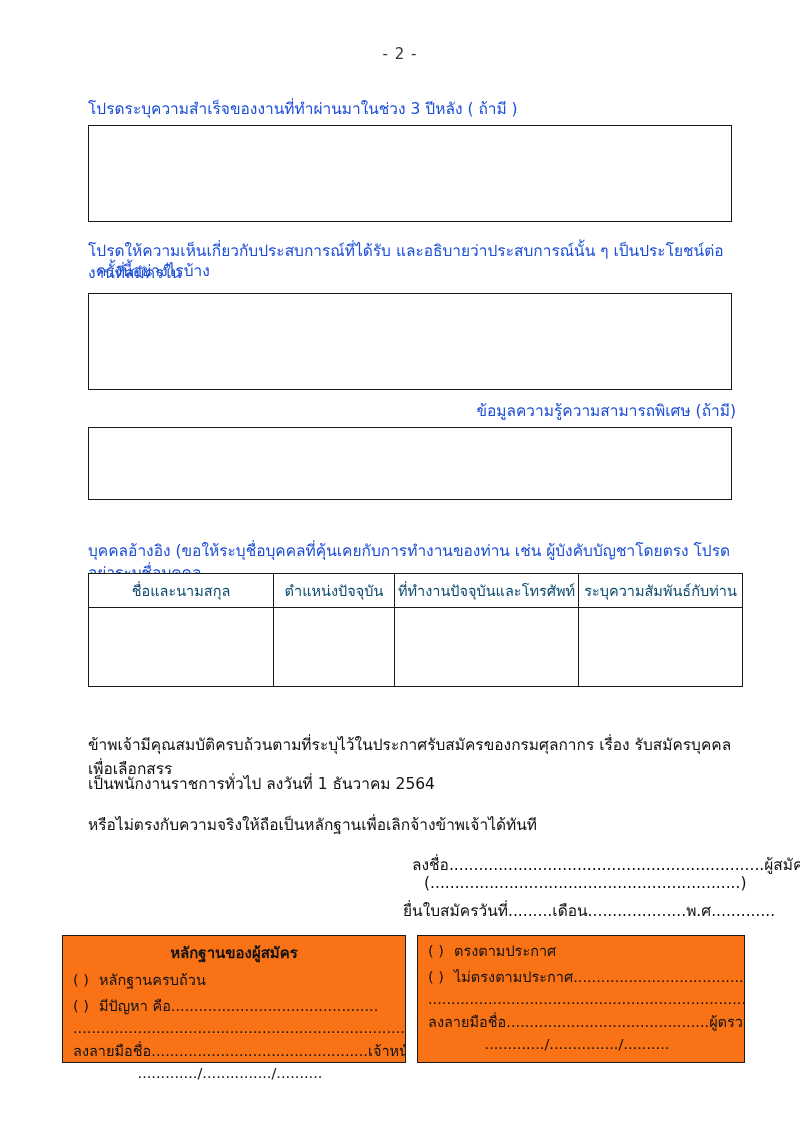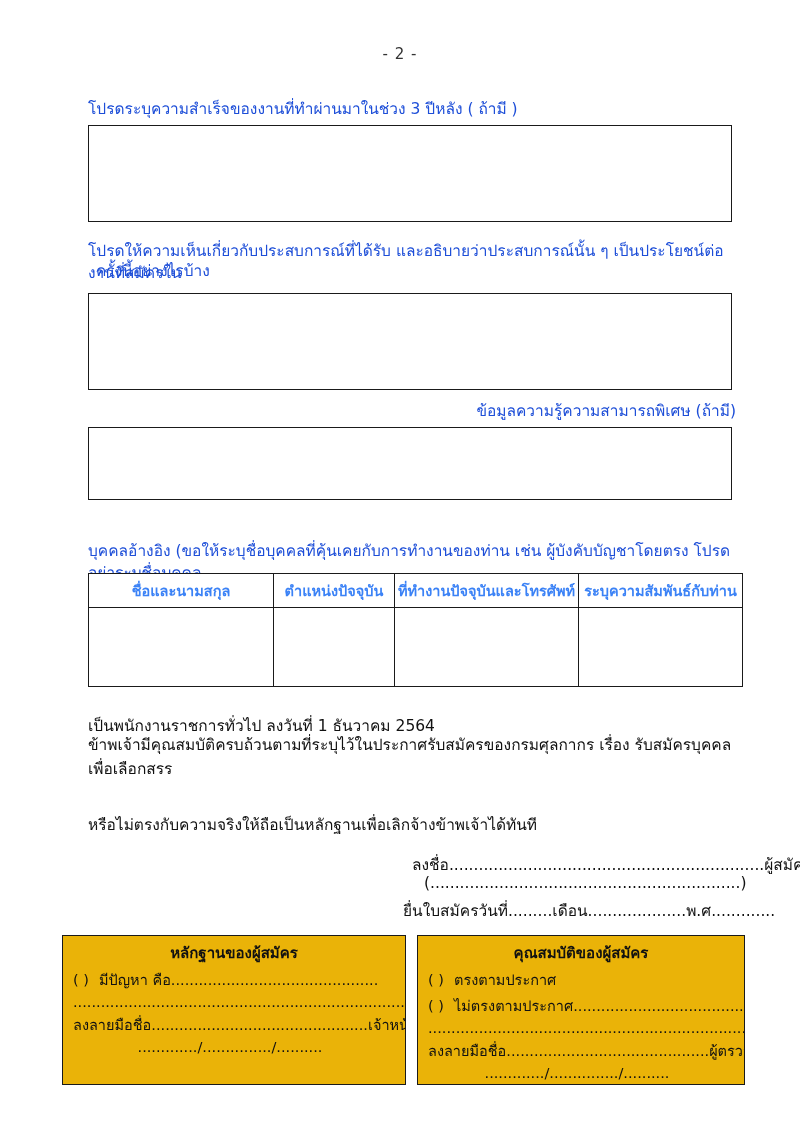--- a/index.html
+++ b/index.html
@@ -56,23 +56,23 @@
     position: absolute;
     left: 88px;
     top: 573px;
     width: 650px;
     border-collapse: collapse;
     table-layout: fixed;
     background: #ffffff;
   }
   .ref-table th, .ref-table td {
     border: 1.4px solid #1a1a1a;
-    font-weight: bold;
+    font-weight: normal;
     font-size: 14.5px;
-    color: #3b82f6;
+    color: #0c4a6e;
     text-align: center;
     vertical-align: middle;
     padding: 0;
   }
   .ref-table th { height: 33px; }
   .ref-table td { height: 78px; }
 
   
   .para {
     position: absolute;
@@ -95,24 +95,24 @@
     white-space: nowrap;
   }
   .sig-line-1 { left: 412px; top: 852px; }
   .sig-line-2 { left: 424px; top: 874px; }
   .sig-line-3 { left: 403px; top: 898px; }
 
   
   .official-box {
     position: absolute;
     top: 935px;
-    height: 150px;
+    height: 128px;
     border: 1.6px solid #1a1a1a;
     box-sizing: border-box;
-    background: #eab308;
+    background: #f97316;
   }
   .official-box.left  { left: 62px;  width: 344px; }
   .official-box.right { left: 417px; width: 328px; }
 
   .official-title {
     text-align: center;
     font-size: 15px;
     font-weight: bold;
     margin-top: 5px;
     color: #111111;
@@ -171,48 +171,50 @@
       <tr>
         <td></td>
         <td></td>
         <td></td>
         <td></td>
       </tr>
     </tbody>
   </table>
 
   <div class="para" style="top:733px;">ข้าพเจ้ามีคุณสมบัติครบถ้วนตามที่ระบุไว้ในประกาศรับสมัครของกรมศุลกากร เรื่อง รับสมัครบุคคลเพื่อเลือกสรร</div>
-  <div class="para" style="top:714px;">เป็นพนักงานราชการทั่วไป ลงวันที่ 1 ธันวาคม 2564</div>
+  <div class="para" style="top:772px;">เป็นพนักงานราชการทั่วไป ลงวันที่ 1 ธันวาคม 2564</div>
 
   <div class="para" style="top:813px;">หรือไม่ตรงกับความจริงให้ถือเป็นหลักฐานเพื่อเลิกจ้างข้าพเจ้าได้ทันที</div>
 
   <div class="sig-block sig-line-1">
     <span>ลงชื่อ</span><span class="dotfill">................................................................</span><span>ผู้สมัคร</span>
   </div>
   <div class="sig-block sig-line-2">
     <span>(</span><span class="dotfill">...............................................................</span><span>)</span>
   </div>
   <div class="sig-block sig-line-3">
     <span>ยื่นใบสมัครวันที่</span><span class="dotfill">.........</span><span>เดือน</span><span class="dotfill">....................</span><span>พ.ศ</span><span class="dotfill">.............</span>
   </div>
 
   <div class="official-box left">
     <div class="official-title">หลักฐานของผู้สมัคร</div>
     <div class="official-line">
+      <span class="checkbox-paren">(     )</span><span>หลักฐานครบถ้วน</span>
+    </div>
+    <div class="official-line">
       <span class="checkbox-paren">(     )</span><span>มีปัญหา   คือ</span><span class="dotfill">.............................................</span>
     </div>
     <div class="official-line dots-only">................................................................................</div>
     <div class="official-line">
       <span>ลงลายมือชื่อ</span><span class="dotfill">...............................................</span><span>เจ้าหน้าที่ตรวจเอกสาร</span>
     </div>
     <div class="official-line center">............./.............../..........</div>
   </div>
 
   <div class="official-box right">
-    <div class="official-title">คุณสมบัติของผู้สมัคร</div>
     <div class="official-line">
       <span class="checkbox-paren">(     )</span><span>ตรงตามประกาศ</span>
     </div>
     <div class="official-line">
       <span class="checkbox-paren">(     )</span><span>ไม่ตรงตามประกาศ</span><span class="dotfill">..........................................</span>
     </div>
     <div class="official-line dots-only">............................................................................</div>
     <div class="official-line">
       <span>ลงลายมือชื่อ</span><span class="dotfill">............................................</span><span>ผู้ตรวจคุณสมบัติ</span>
     </div>

